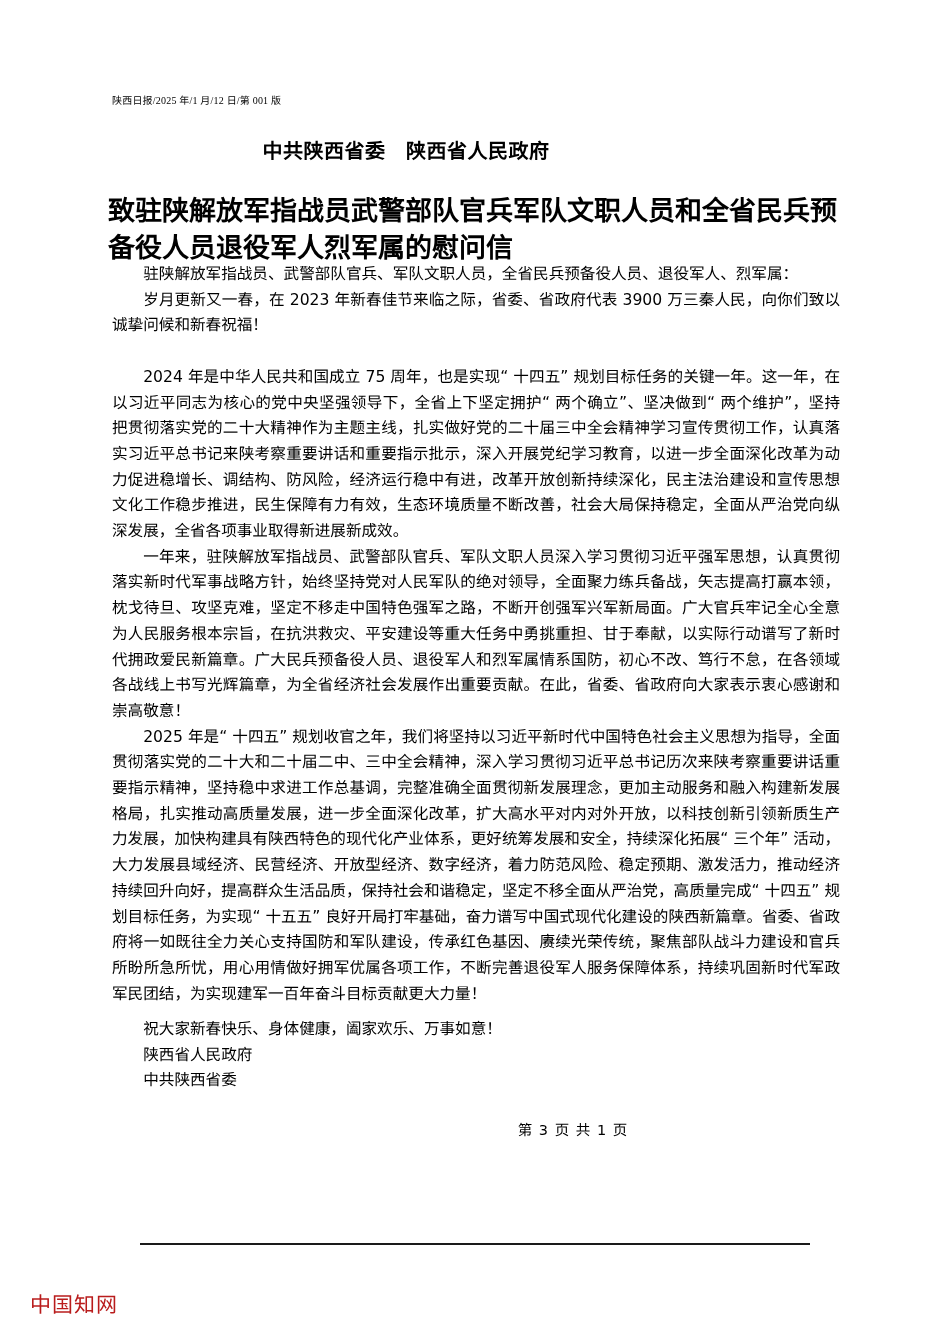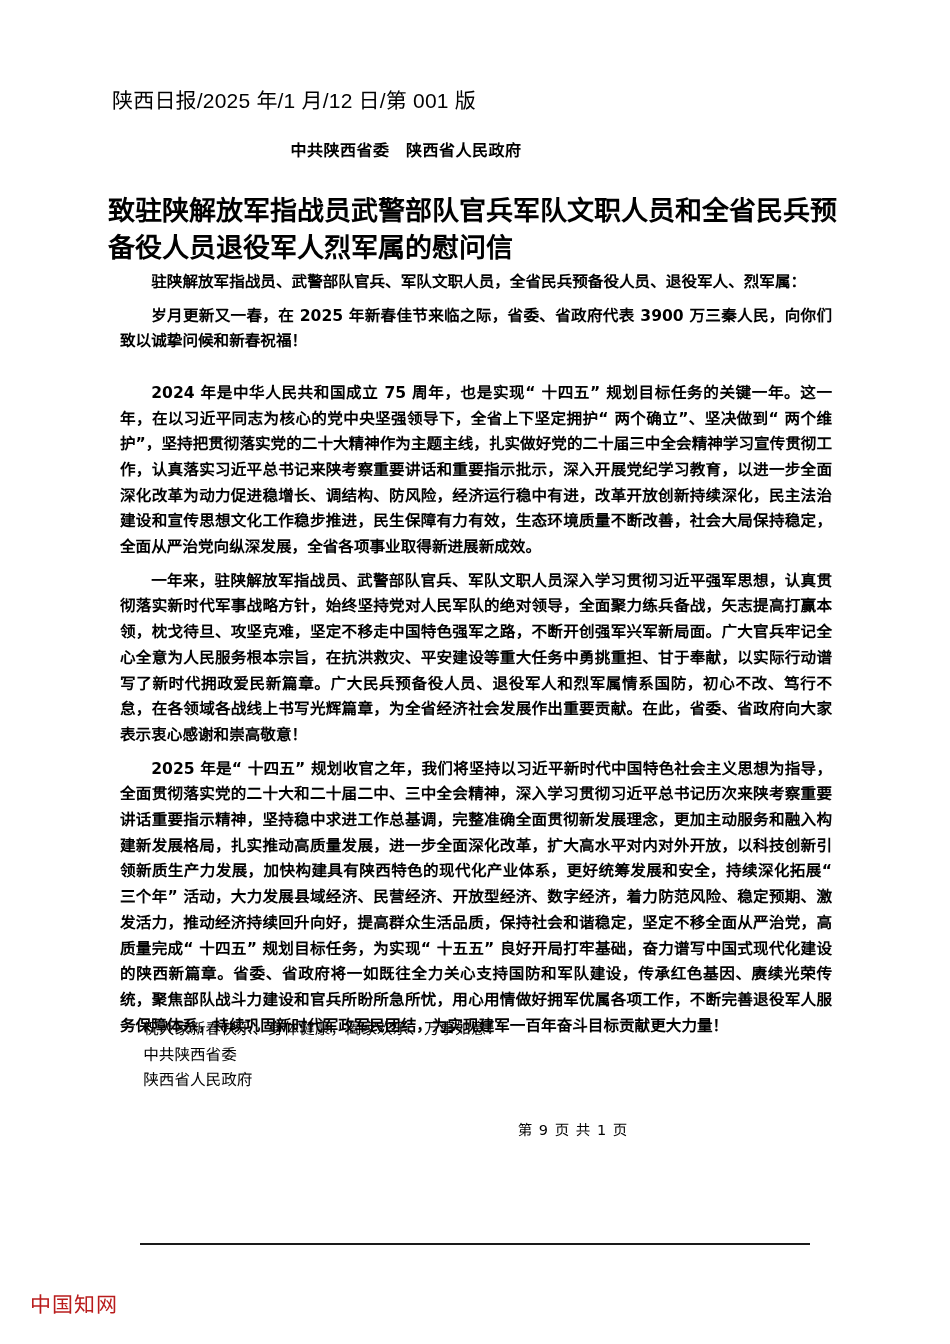--- a/index.html
+++ b/index.html
@@ -23,36 +23,36 @@
     left: 0; top: 0;
     width: 950px;
     height: 1344px;
   }
 
   
   .source-line {
     position: absolute;
     left: 112px;
     top: 90px;
-    font-family: Liberation Sans, sans-serif;
-    font-size: 21px;
+    font-family: Liberation Serif, serif;
+    font-size: 10px;
     line-height: 22px;
     letter-spacing: 0.2px;
     white-space: nowrap;
   }
 
   
   .issuers {
     position: absolute;
     left: 0;
     top: 138px;
     width: 812px;
     text-align: center;
     font-family: "DejaVu Sans", "Liberation Sans", sans-serif;
-    font-size: 16px;
+    font-size: 20px;
     font-weight: 700;
     line-height: 26px;
     letter-spacing: 0.5px;
   }
 
   
   .headline {
     position: absolute;
     left: 108px;
     top: 174px;
@@ -71,25 +71,24 @@
     top: 262px;
     width: 728px;
     font-family: "DejaVu Sans", "Liberation Sans", sans-serif;
     font-size: 15.6px;
     line-height: 25.7px;
     text-align: justify;
     text-justify: inter-ideograph;
     letter-spacing: 0px;
   }
   .body-copy p {
-    margin: 8px;
+    margin: 0;
     padding: 0;
     text-align: justify;
     text-justify: inter-ideograph;
-    font-weight: bold;
   }
   .body-copy p.indent {
     text-indent: 2em;
   }
   .gap-before {
     margin-top: 25.7px !important;
   }
 
   
   .signature {
@@ -160,33 +159,33 @@
 <div class="page">
 
   <div class="source-line">陕西日报/2025 年/1 月/12 日/第 001 版</div>
 
   <div class="issuers">中共陕西省委　陕西省人民政府</div>
 
   <h1 class="headline">致驻陕解放军指战员武警部队官兵军队文职人员和全省民兵预备役人员退役军人烈军属的慰问信</h1>
 
   <div class="body-copy">
     <p class="indent">驻陕解放军指战员、武警部队官兵、军队文职人员，全省民兵预备役人员、退役军人、烈军属：</p>
-    <p class="indent">岁月更新又一春，在 2025 年新春佳节来临之际，省委、省政府代表 3900 万三秦人民，向你们致以诚挚问候和新春祝福！</p>
+    <p class="indent">岁月更新又一春，在 2023 年新春佳节来临之际，省委、省政府代表 3900 万三秦人民，向你们致以诚挚问候和新春祝福！</p>
     <p class="indent gap-before">2024 年是中华人民共和国成立 75 周年，也是实现“ 十四五” 规划目标任务的关键一年。这一年，在以习近平同志为核心的党中央坚强领导下，全省上下坚定拥护“ 两个确立”、坚决做到“ 两个维护”，坚持把贯彻落实党的二十大精神作为主题主线，扎实做好党的二十届三中全会精神学习宣传贯彻工作，认真落实习近平总书记来陕考察重要讲话和重要指示批示，深入开展党纪学习教育，以进一步全面深化改革为动力促进稳增长、调结构、防风险，经济运行稳中有进，改革开放创新持续深化，民主法治建设和宣传思想文化工作稳步推进，民生保障有力有效，生态环境质量不断改善，社会大局保持稳定，全面从严治党向纵深发展，全省各项事业取得新进展新成效。</p>
     <p class="indent">一年来，驻陕解放军指战员、武警部队官兵、军队文职人员深入学习贯彻习近平强军思想，认真贯彻落实新时代军事战略方针，始终坚持党对人民军队的绝对领导，全面聚力练兵备战，矢志提高打赢本领，枕戈待旦、攻坚克难，坚定不移走中国特色强军之路，不断开创强军兴军新局面。广大官兵牢记全心全意为人民服务根本宗旨，在抗洪救灾、平安建设等重大任务中勇挑重担、甘于奉献，以实际行动谱写了新时代拥政爱民新篇章。广大民兵预备役人员、退役军人和烈军属情系国防，初心不改、笃行不怠，在各领域各战线上书写光辉篇章，为全省经济社会发展作出重要贡献。在此，省委、省政府向大家表示衷心感谢和崇高敬意！</p>
     <p class="indent">2025 年是“ 十四五” 规划收官之年，我们将坚持以习近平新时代中国特色社会主义思想为指导，全面贯彻落实党的二十大和二十届二中、三中全会精神，深入学习贯彻习近平总书记历次来陕考察重要讲话重要指示精神，坚持稳中求进工作总基调，完整准确全面贯彻新发展理念，更加主动服务和融入构建新发展格局，扎实推动高质量发展，进一步全面深化改革，扩大高水平对内对外开放，以科技创新引领新质生产力发展，加快构建具有陕西特色的现代化产业体系，更好统筹发展和安全，持续深化拓展“ 三个年” 活动，大力发展县域经济、民营经济、开放型经济、数字经济，着力防范风险、稳定预期、激发活力，推动经济持续回升向好，提高群众生活品质，保持社会和谐稳定，坚定不移全面从严治党，高质量完成“ 十四五” 规划目标任务，为实现“ 十五五” 良好开局打牢基础，奋力谱写中国式现代化建设的陕西新篇章。省委、省政府将一如既往全力关心支持国防和军队建设，传承红色基因、赓续光荣传统，聚焦部队战斗力建设和官兵所盼所急所忧，用心用情做好拥军优属各项工作，不断完善退役军人服务保障体系，持续巩固新时代军政军民团结，为实现建军一百年奋斗目标贡献更大力量！</p>
   </div>
 
   <div class="signature">
     <p>祝大家新春快乐、身体健康，阖家欢乐、万事如意！</p>
+    <p>陕西省人民政府</p>
     <p>中共陕西省委</p>
-    <p>陕西省人民政府</p>
   </div>
 
-  <div class="page-number">第 9 页 共 1 页</div>
+  <div class="page-number">第 3 页 共 1 页</div>
 
   <div class="rule"></div>
 
   <div class="watermark">
     <span class="wm-name">中国知网</span>
   </div>
 
 </div>
 
 </body></html>

